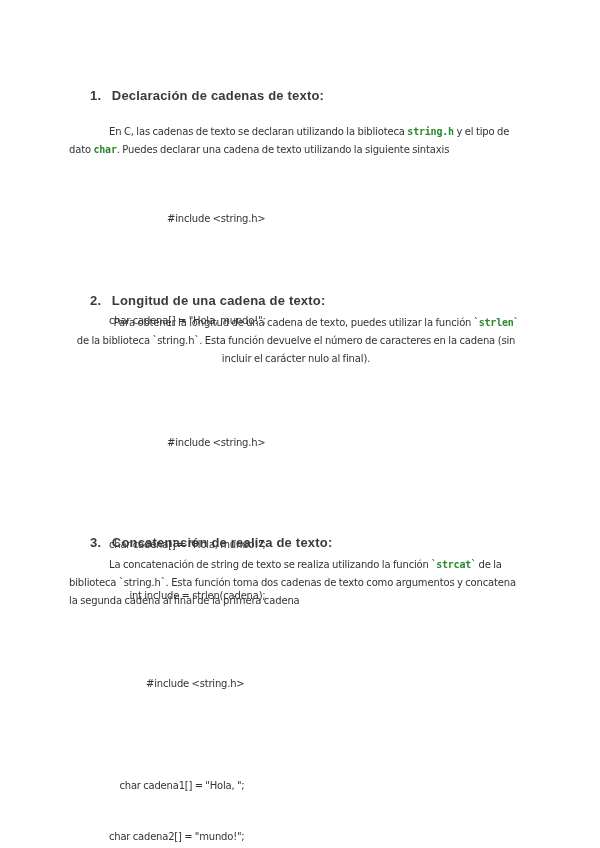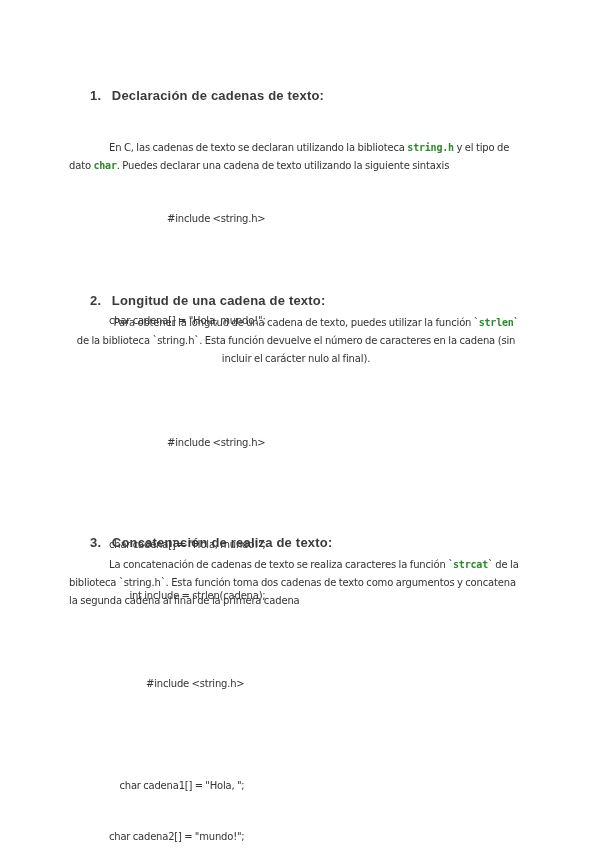--- a/index.html
+++ b/index.html
@@ -75,21 +75,21 @@
 </head>
 <body>
 
 <div class="page">
 
   <div class="section-heading" style="top:88px;">
     <span class="num">1.</span>
     <span>Declaración de cadenas de texto:</span>
   </div>
 
-  <div class="para" style="top:123px;margin-top:16px;"><span class="indent"></span><span>En C, las cadenas de texto se declaran utilizando la biblioteca </span><span class="code-inline">string.h</span><span> y el tipo de dato </span><span class="code-inline">char</span><span>. Puedes declarar una cadena de texto utilizando la siguiente sintaxis</span></div>
+  <div class="para" style="top:123px;"><span class="indent"></span><span>En C, las cadenas de texto se declaran utilizando la biblioteca </span><span class="code-inline">string.h</span><span> y el tipo de dato </span><span class="code-inline">char</span><span>. Puedes declarar una cadena de texto utilizando la siguiente sintaxis</span></div>
 
   <div class="code-block" style="top:176px;">
     <span class="code-line">#include &lt;string.h&gt;</span>
     <span class="code-line"></span>
     <span class="code-line">char cadena[] = "Hola, mundo!";</span>
   </div>
 
   <div class="section-heading" style="top:293px;">
     <span class="num">2.</span>
     <span>Longitud de una cadena de texto:</span>
@@ -102,21 +102,21 @@
     <span class="code-line"></span>
     <span class="code-line">char cadena[] = "Hola, mundo!";</span>
     <span class="code-line">int include = strlen(cadena);</span>
   </div>
 
   <div class="section-heading" style="top:535px;">
     <span class="num">3.</span>
     <span>Concatenación de realiza de texto:</span>
   </div>
 
-  <div class="para" style="top:556px;"><span class="indent"></span><span>La concatenación de cadenas de texto se realiza caracteres la función `</span><span class="code-inline">strcat</span><span>` de la biblioteca `string.h`. Esta función toma dos cadenas de texto como argumentos y concatena la segunda cadena al final de la primera cadena</span></div>
+  <div class="para" style="top:556px;"><span class="indent"></span><span>La concatenación de string de texto se realiza utilizando la función `</span><span class="code-inline">strcat</span><span>` de la biblioteca `string.h`. Esta función toma dos cadenas de texto como argumentos y concatena la segunda cadena al final de la primera cadena</span></div>
 
   <div class="code-block" style="top:641px;">
     <span class="code-line">#include &lt;string.h&gt;</span>
     <span class="code-line"></span>
     <span class="code-line">char cadena1[] = "Hola, ";</span>
     <span class="code-line">char cadena2[] = "mundo!";</span>
     
   </div>
 
 </div>

